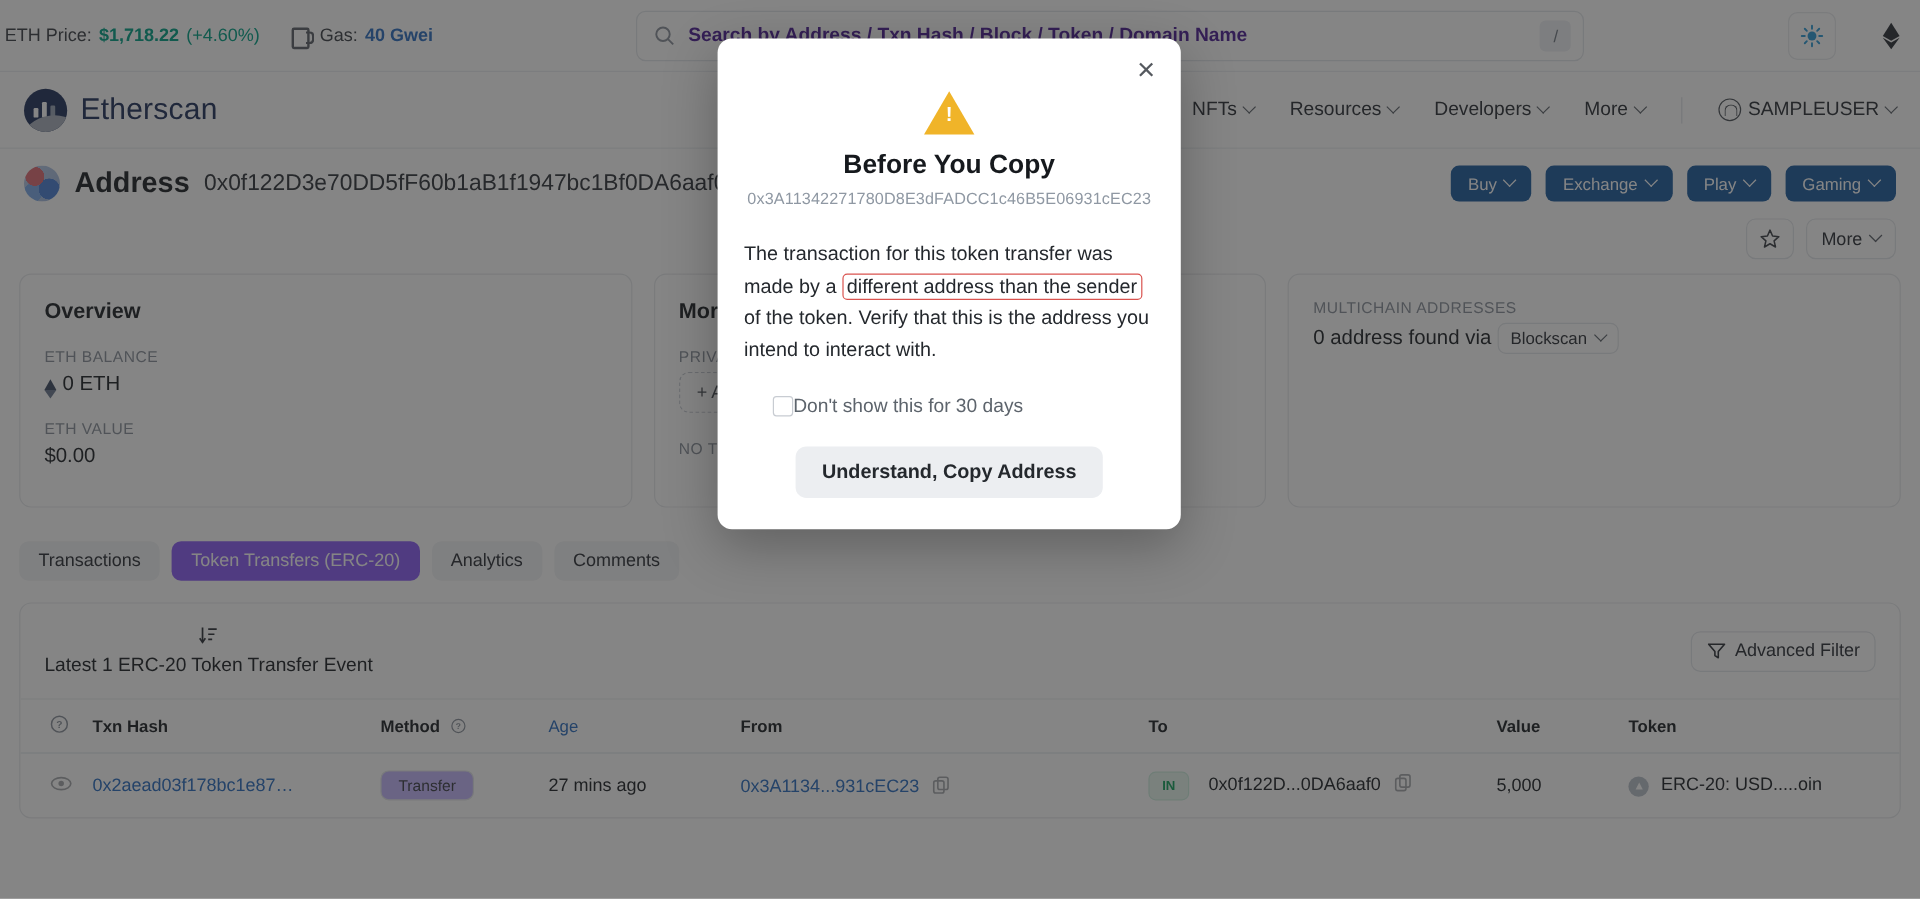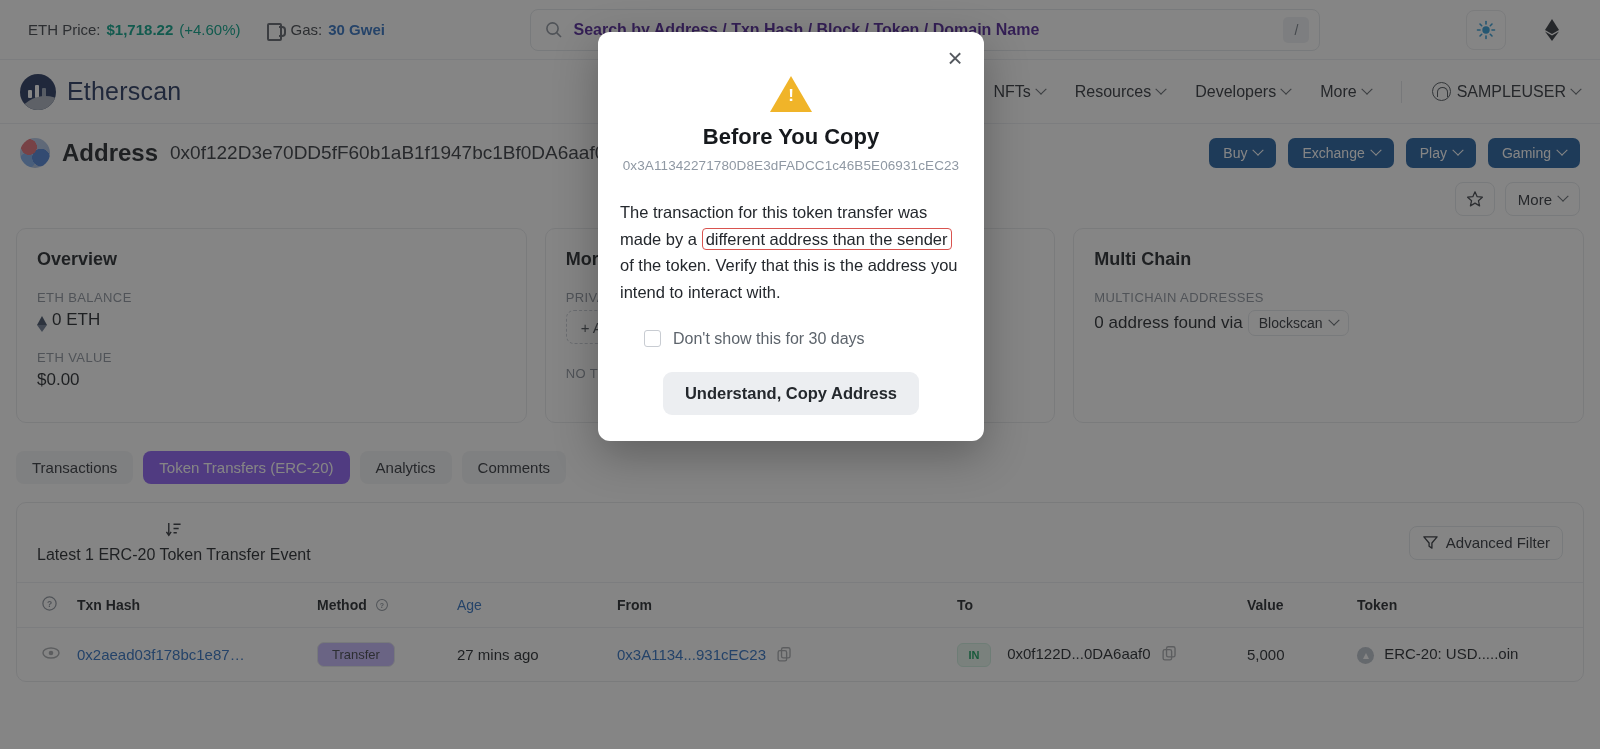--- a/index.html
+++ b/index.html
@@ -18,21 +18,21 @@
   }
   #scrim {
     position: absolute; inset: 0;
     background: rgba(33,33,33,0.55);
     z-index: 50;
   }
 
   
   .topbar {
     height: 60px; display: flex; align-items: center;
-    padding: 0 28px; font-size: 15px; color: #2b2f36;
+    padding: 0 4px; font-size: 15px; color: #2b2f36;
     border-bottom: 1px solid #eceef1; gap: 26px;
   }
   .topbar .seg { display: flex; align-items: center; gap: 6px; white-space: nowrap; }
   .topbar .lbl { color: #3b3f46; }
   .topbar .val-green { color: #00a186; font-weight: 600; }
   .topbar .pct { color: #00a186; }
   .topbar .val-blue { color: #2a6dc0; font-weight: 600; }
   .gas-ico { width: 18px; height: 16px; display: inline-block; position: relative; }
   .gas-ico::before {
     content: ""; position: absolute; left: 0; top: 1px; width: 11px; height: 14px;
@@ -206,21 +206,21 @@
   .m-addr {
     text-align: center; font-size: 13.5px; color: #8f98a3; margin-top: 8px; letter-spacing: .1px;
   }
   .m-body {
     margin-top: 26px; font-size: 16.5px; line-height: 1.62; color: #24282d;
   }
   .hl {
     border: 1.6px solid #d9534f; border-radius: 4px; padding: 1px 3px; display: inline;
     box-decoration-break: clone; -webkit-box-decoration-break: clone;
   }
-  .m-check { display: flex; align-items: center; gap: 12px; margin-top: 24px; padding-left: 24px; }
+  .m-check { display: flex; align-items: center; margin-top: 24px; padding-left: 24px; }
   .cbox { width: 17px; height: 17px; border: 1.6px solid #c8ccd2; border-radius: 3px; background:#fff; }
   .m-check span { font-size: 16px; color: #5d646c; }
   .m-btnrow { display: flex; justify-content: center; margin-top: 24px; }
   .m-btn {
     background: #eceef1; border-radius: 9px; padding: 12px 22px;
     font-size: 16.5px; font-weight: 700; color: #24282d;
   }
 </style>
 </head>
 <body>
@@ -229,21 +229,21 @@
 
   <div class="topbar">
     <div class="seg">
       <span class="lbl">ETH Price:</span>
       <span class="val-green">$1,718.22</span>
       <span class="pct">(+4.60%)</span>
     </div>
     <div class="seg">
       <span class="gas-ico"></span>
       <span class="lbl">Gas:</span>
-      <span class="val-blue">30 Gwei</span>
+      <span class="val-blue">40 Gwei</span>
     </div>
 
     <div class="search-wrap">
       <div class="searchbox">
         <svg width="18" height="18" viewBox="0 0 18 18">
           <circle cx="7.5" cy="7.5" r="5.6" fill="none" stroke="#8a919b" stroke-width="1.6"></circle>
           <line x1="11.6" y1="11.6" x2="16" y2="16" stroke="#8a919b" stroke-width="1.6"></line>
         </svg>
         <span class="ph">Search by Address / Txn Hash / Block / Token / Domain Name</span>
         <span class="slash">/</span>
@@ -371,21 +371,20 @@
     </div>
 
     <div class="card">
       <h3>More</h3>
       <div class="k">PRIVAT</div>
       <div class="dashbtn">+ A</div>
       <div class="notxn">NO TXNS SENT FROM THIS ADDRESS</div>
     </div>
 
     <div class="card">
-      <h3>Multi Chain</h3>
       <div class="k">MULTICHAIN ADDRESSES</div>
       <div class="v">
         <span>0 address found via</span>
         <span class="pill">
           <span>Blockscan</span>
           <span class="caret"></span>
         </span>
       </div>
     </div>
   </div>

